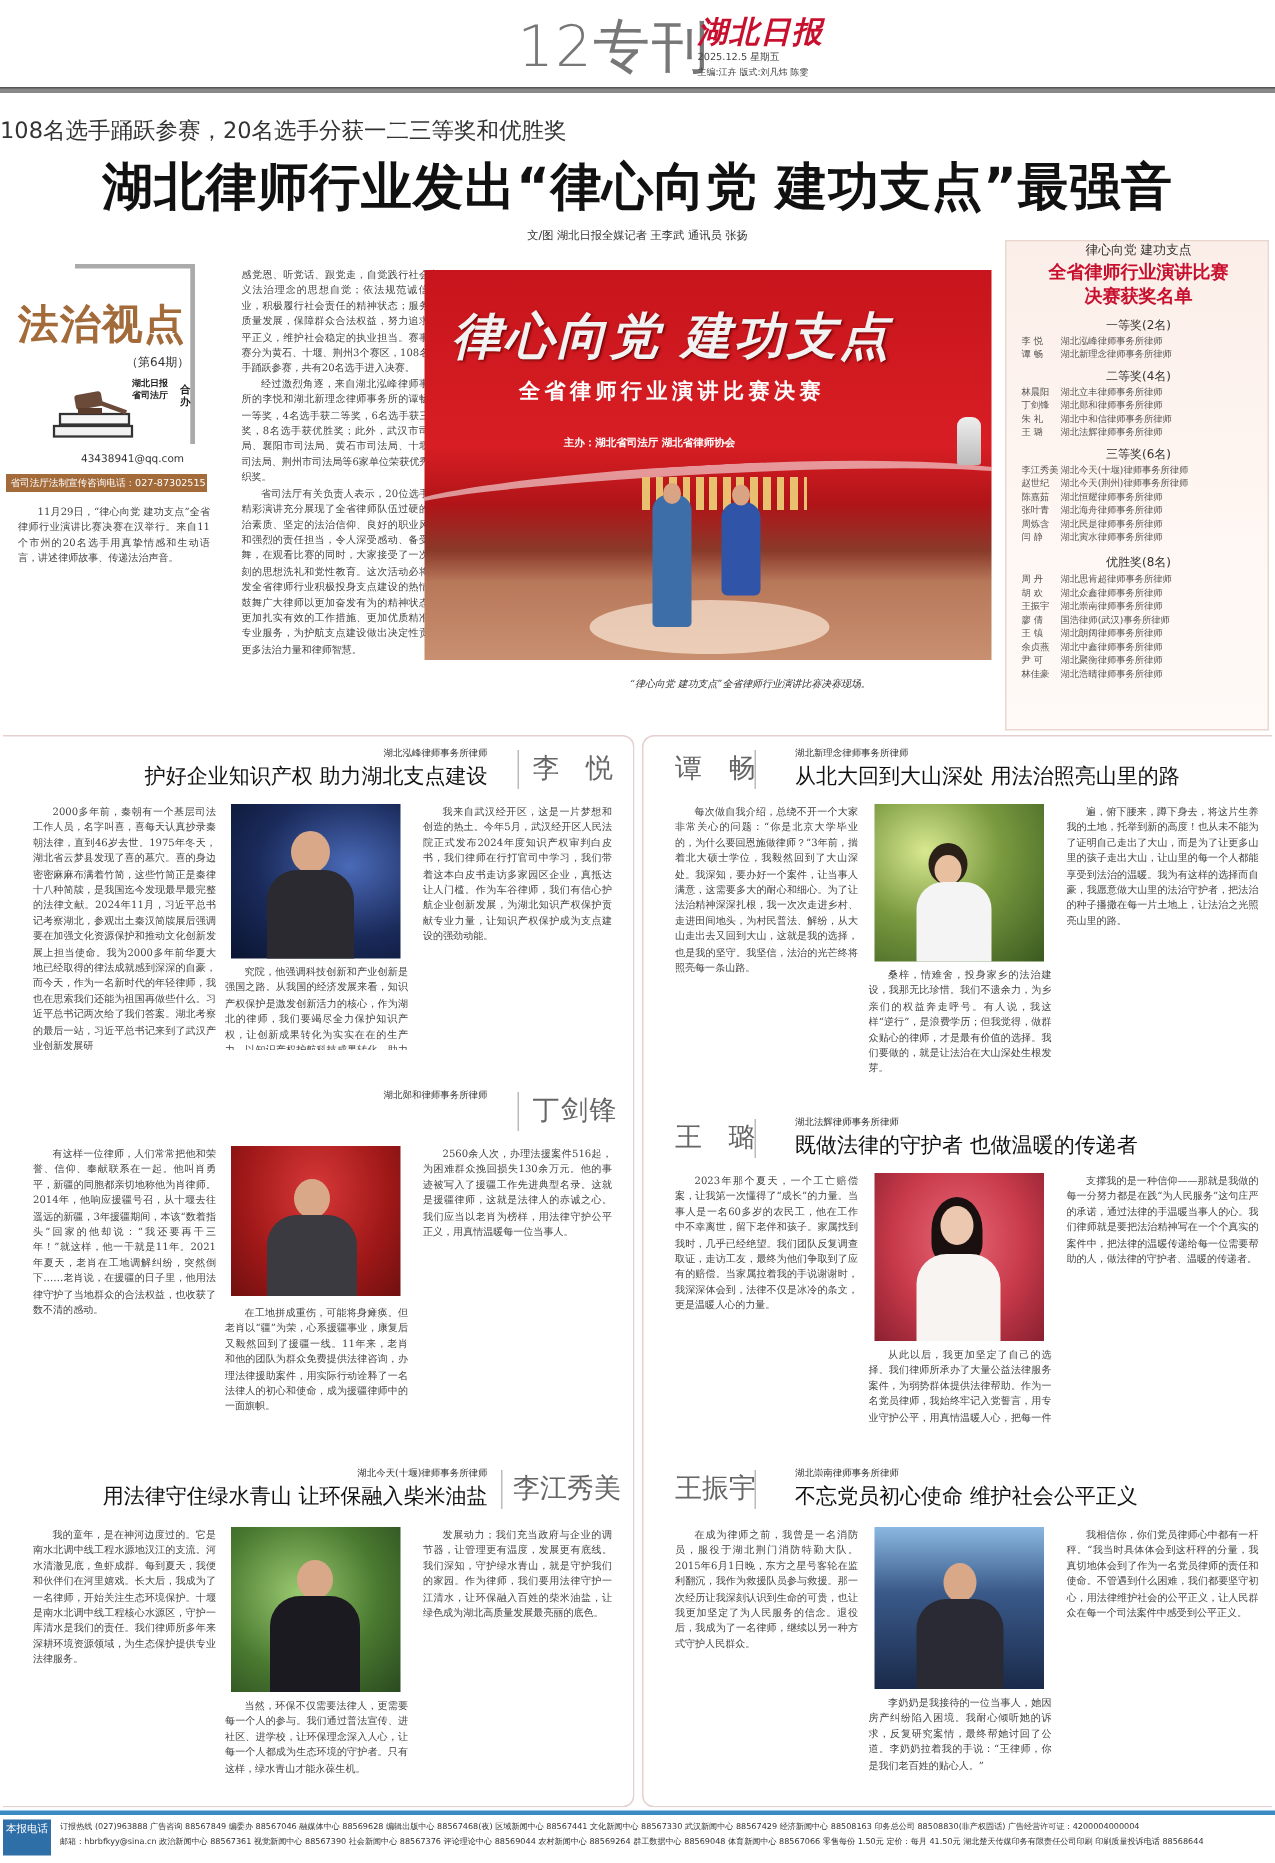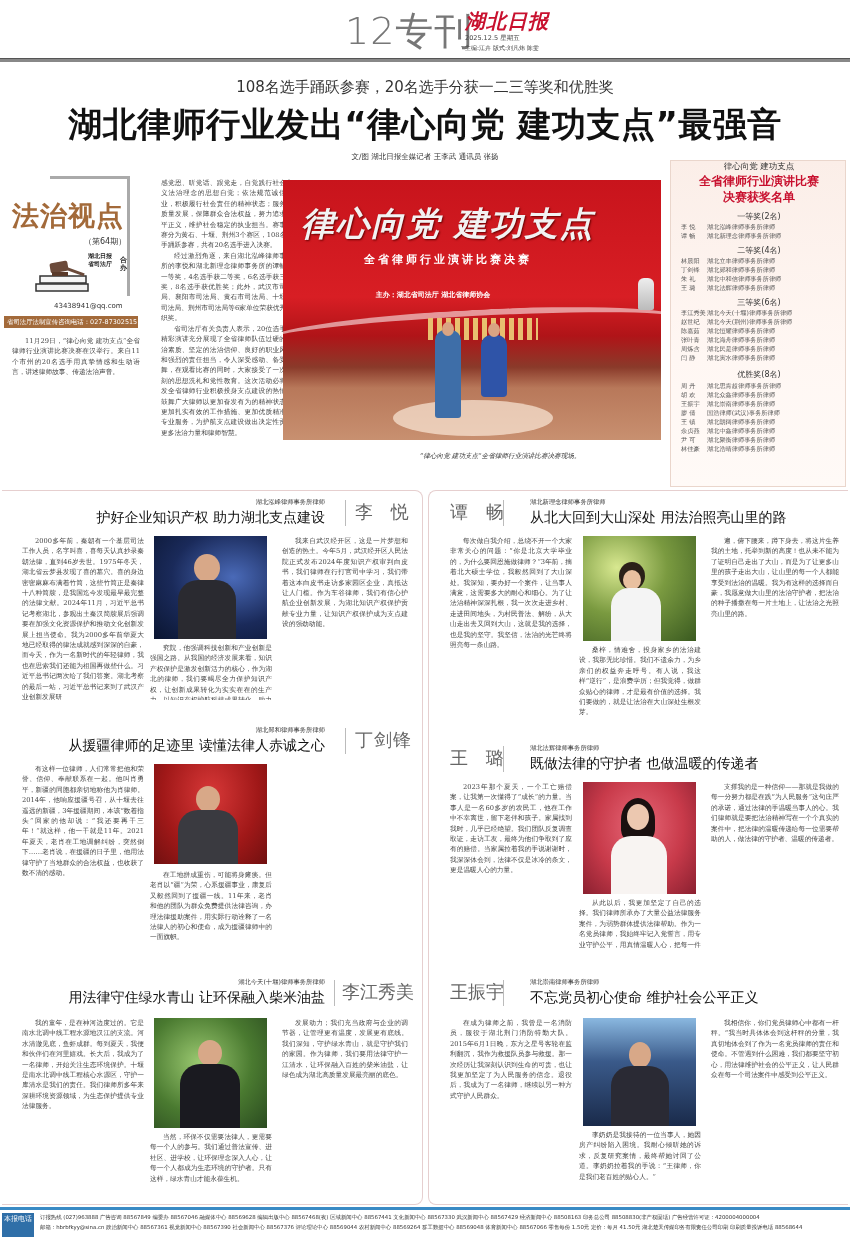--- a/index.html
+++ b/index.html
@@ -7,40 +7,40 @@
 body{font-family:"DejaVu Serif","Liberation Serif",serif;color:#333;position:relative}
 .abs{position:absolute}
 
 .mast{left:0;top:0;width:850px;height:62px}
 .mast .pg{left:345px;top:6px;font-family:"DejaVu Sans","Liberation Sans",sans-serif;font-size:38px;color:#777;font-weight:300;letter-spacing:1px}
 .mast .logo{left:465px;top:8px;font-size:20px;color:#c8102e;font-weight:bold;font-style:italic;letter-spacing:1px}
 .mast .date{left:465px;top:34px;font-family:"DejaVu Sans",sans-serif;font-size:6.5px;color:#444}
 .mast .ed{left:465px;top:44px;font-family:"DejaVu Sans",sans-serif;font-size:6px;color:#444}
 .mast .rule{left:0;top:58px;width:850px;height:4px;background:#888;border-top:1px solid #555}
 
-.kicker{left:0;top:78px;width:850px;text-align:center;font-family:"DejaVu Sans",sans-serif;font-size:15px;color:#333}
+.kicker{left:0;top:78px;width:850px;text-align:left;font-family:"DejaVu Sans",sans-serif;font-size:15px;color:#333}
 .headline{left:0;top:102px;width:850px;text-align:center;font-family:"DejaVu Sans",sans-serif;font-size:34px;font-weight:bold;color:#111;letter-spacing:0.5px}
 .byline{left:0;top:152px;width:850px;text-align:center;font-family:"DejaVu Sans",sans-serif;font-size:7.5px;color:#333}
 
 .colbox{left:12px;top:176px;width:120px;height:150px}
 .colbox .frame{left:38px;top:0;width:80px;height:120px;border:3px solid #aaa;border-left:none;border-bottom:none}
 .colbox .frame2{left:38px;top:0;width:80px;height:120px;border-right:3px solid #aaa}
 .colbox .title{left:0;top:22px;font-size:27px;font-weight:bold;color:#a36a3a;letter-spacing:1px}
 .colbox .issue{left:72px;top:60px;font-family:"DejaVu Sans",sans-serif;font-size:8px;color:#333}
 .colbox .org{left:76px;top:76px;font-family:"DejaVu Sans",sans-serif;font-size:6px;color:#222;line-height:8px;font-weight:bold}
 .colbox .gavel{left:20px;top:78px;width:60px;height:45px}
 .colbox .mail{left:42px;top:126px;font-family:"DejaVu Sans",sans-serif;font-size:7px;color:#333}
 .colbox .tel{left:-8px;top:140px;width:134px;height:12px;background:#a36a3a;color:#fff;font-family:"DejaVu Sans",sans-serif;font-size:6.4px;line-height:12px;padding-left:3px;white-space:nowrap;overflow:hidden}
 
 .txt{font-size:6.7px;line-height:10.4px;color:#444;text-align:justify;overflow:hidden;text-indent:13px}
 .txt p{text-indent:13px}
 
 .mainphoto{left:283px;top:180px;width:378px;height:260px;overflow:hidden;background:linear-gradient(180deg,#c8141c 0%,#d81e24 45%,#b01418 60%,#8a3a2a 72%,#b8785a 80%,#c89070 100%)}
 .mainphoto .t1{left:0;top:22px;width:330px;text-align:center;font-size:33px;font-weight:bold;color:#f2f2f2;font-style:italic;letter-spacing:2px;text-shadow:1px 1px 2px #600}
-.mainphoto .t2{left:0;top:72px;width:330px;text-align:center;font-family:"DejaVu Sans",sans-serif;font-size:11px;font-weight:bold;color:#fff;letter-spacing:3px}
+.mainphoto .t2{left:0;top:72px;width:330px;text-align:center;font-family:"DejaVu Sans",sans-serif;font-size:14px;font-weight:bold;color:#fff;letter-spacing:3px}
 .mainphoto .t3{left:0;top:110px;width:300px;text-align:center;font-family:"DejaVu Sans",sans-serif;font-size:7px;color:#fff;font-weight:bold}
 .mainphoto .wave{left:-20px;top:130px;width:420px;height:40px;border-radius:50%;border-top:6px solid rgba(255,255,255,.55);transform:rotate(-3deg)}
 .mainphoto .city{left:145px;top:138px;width:110px;height:22px;background:repeating-linear-gradient(90deg,#e8c070 0 5px,transparent 5px 9px)}
 .mainphoto .spot{left:110px;top:220px;width:160px;height:36px;border-radius:50%;background:rgba(255,240,225,.65)}
 .mainphoto .man{left:152px;top:150px;width:26px;height:88px;background:#3e6ea8;border-radius:10px 10px 3px 3px}
 .mainphoto .manhead{left:159px;top:142px;width:12px;height:14px;background:#d9a483;border-radius:50%}
 .mainphoto .woman{left:198px;top:155px;width:26px;height:62px;background:#2f54a8;border-radius:10px 10px 4px 4px}
 .mainphoto .womanhead{left:205px;top:143px;width:12px;height:14px;background:#d9a483;border-radius:50%}
 .mainphoto .trophy{left:355px;top:98px;width:16px;height:32px;border-radius:6px 6px 2px 2px;background:linear-gradient(#eee,#bbb)}
 .caption{left:420px;top:452px;font-size:6.6px;color:#333;font-style:italic}
@@ -172,29 +172,29 @@
   <div class="abs photo" style="left:154px;top:44px;width:113px;height:103px;background:radial-gradient(ellipse at 70% 40%,#4a6ab8 0%,#1a2a5a 55%,#0a1530 100%)">
     <div class="abs" style="left:40px;top:18px;width:26px;height:28px;border-radius:50%;background:#d8a888"></div>
     <div class="abs" style="left:24px;top:44px;width:58px;height:60px;border-radius:20px 20px 0 0;background:#2a2a30"></div>
   </div>
   <div class="abs txt" style="left:150px;top:151px;width:122px;height:57px">究院，他强调科技创新和产业创新是强国之路。从我国的经济发展来看，知识产权保护是激发创新活力的核心，作为湖北的律师，我们要竭尽全力保护知识产权，让创新成果转化为实实在在的生产力。以知识产权护航科技成果转化，助力湖北支点建设的伟大力量。</div>
   <div class="abs txt" style="left:282px;top:44px;width:126px;height:164px">我来自武汉经开区，这是一片梦想和创造的热土。今年5月，武汉经开区人民法院正式发布2024年度知识产权审判白皮书，我们律师在行打官司中学习，我们带着这本白皮书走访多家园区企业，真抵达让人门槛。作为车谷律师，我们有信心护航企业创新发展，为湖北知识产权保护贡献专业力量，让知识产权保护成为支点建设的强劲动能。</div>
 </div>
 
 <div class="abs" style="left:0;top:720px;width:425px;height:230px">
   <div class="abs firm" style="right:100px;top:6px">湖北郧和律师事务所律师</div>
-  <div class="abs atitle" style="right:100px;top:17px">从援疆律师的足迹里  读懂法律人赤诚之心</div>
   <div class="abs namebar" style="left:345px;top:8px"></div>
   <div class="abs aname" style="left:355px;top:8px;letter-spacing:1px">丁剑锋</div>
   <div class="abs txt" style="left:22px;top:44px;width:122px;height:182px">有这样一位律师，人们常常把他和荣誉、信仰、奉献联系在一起。他叫肖勇平，新疆的同胞都亲切地称他为肖律师。2014年，他响应援疆号召，从十堰去往遥远的新疆，3年援疆期间，本该“数着指头”回家的他却说：“我还要再干三年！”就这样，他一干就是11年。2021年夏天，老肖在工地调解纠纷，突然倒下……老肖说，在援疆的日子里，他用法律守护了当地群众的合法权益，也收获了数不清的感动。</div>
   <div class="abs photo" style="left:154px;top:44px;width:113px;height:100px;background:radial-gradient(ellipse at 50% 30%,#d83838 0%,#a01818 60%,#701010 100%)">
     <div class="abs" style="left:42px;top:22px;width:24px;height:26px;border-radius:50%;background:#d8a888"></div>
     <div class="abs" style="left:24px;top:46px;width:60px;height:56px;border-radius:20px 20px 0 0;background:#3a3a40"></div>
   </div>
   <div class="abs txt" style="left:150px;top:150px;width:122px;height:76px">在工地拼成重伤，可能将身瘫痪。但老肖以“疆”为荣，心系援疆事业，康复后又毅然回到了援疆一线。11年来，老肖和他的团队为群众免费提供法律咨询，办理法律援助案件，用实际行动诠释了一名法律人的初心和使命，成为援疆律师中的一面旗帜。</div>
+  <div class="abs txt" style="left:282px;top:44px;width:126px;height:182px">2560余人次，办理法援案件516起，为困难群众挽回损失130余万元。他的事迹被写入了援疆工作先进典型名录。这就是援疆律师，这就是法律人的赤诚之心。我们应当以老肖为榜样，用法律守护公平正义，用真情温暖每一位当事人。</div>
 </div>
 
 <div class="abs" style="left:0;top:972px;width:425px;height:232px">
   <div class="abs firm" style="right:100px;top:6px">湖北今天(十堰)律师事务所律师</div>
   <div class="abs atitle" style="right:100px;top:17px">用法律守住绿水青山  让环保融入柴米油盐</div>
   <div class="abs namebar" style="left:334px;top:8px"></div>
   <div class="abs aname" style="left:342px;top:8px;letter-spacing:0">李江秀美</div>
   <div class="abs txt" style="left:22px;top:46px;width:122px;height:180px">我的童年，是在神河边度过的。它是南水北调中线工程水源地汉江的支流。河水清澈见底，鱼虾成群。每到夏天，我便和伙伴们在河里嬉戏。长大后，我成为了一名律师，开始关注生态环境保护。十堰是南水北调中线工程核心水源区，守护一库清水是我们的责任。我们律师所多年来深耕环境资源领域，为生态保护提供专业法律服务。</div>
   <div class="abs photo" style="left:154px;top:46px;width:113px;height:110px;background:radial-gradient(ellipse at 40% 40%,#9ac870 0%,#4a7a30 55%,#2a4a20 100%)">
     <div class="abs" style="left:44px;top:22px;width:24px;height:26px;border-radius:50%;background:#d8a888"></div>

